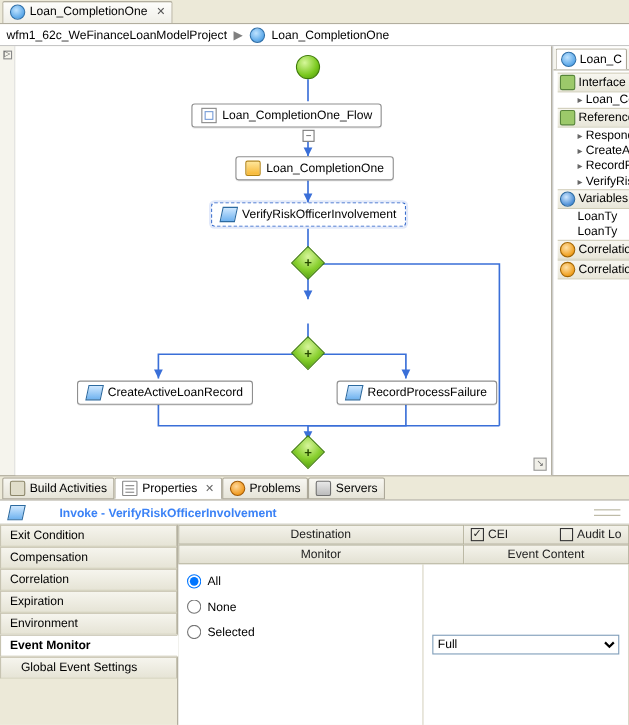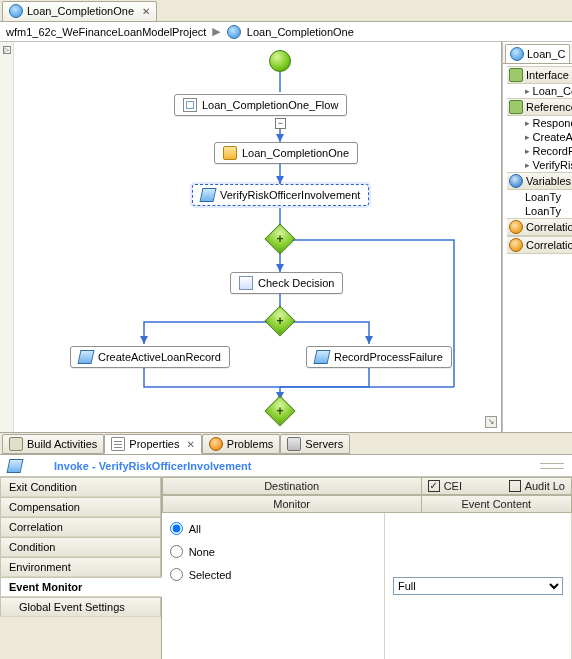--- a/index.html
+++ b/index.html
@@ -160,24 +160,20 @@
         <span>Loan_CompletionOne</span>
       </div>
 
       <div class="node selected" style="left:178px; top:142px;">
         <span class="ic ic-invoke"></span>
         <span>VerifyRiskOfficerInvolvement</span>
       </div>
 
       <div class="plus-diamond" style="left:255px; top:186px;"></div>
 
-      <div class="node" style="left:216px; top:230px;">
-        <span class="ic ic-decision"></span>
-        <span>Check Decision</span>
-      </div>
 
       <div class="plus-diamond" style="left:255px; top:268px;"></div>
 
       <div class="node" style="left:56px; top:304px;">
         <span class="ic ic-invoke"></span>
         <span>CreateActiveLoanRecord</span>
       </div>
 
       <div class="node" style="left:292px; top:304px;">
         <span class="ic ic-invoke"></span>
@@ -277,21 +273,21 @@
     <span class="title">
       <span>Invoke - </span><span>VerifyRiskOfficerInvolvement</span>
     </span>
     <span class="handle"></span>
   </div>
   <div class="props-body">
     <div class="props-tabs">
       <div class="props-tab">Exit Condition</div>
       <div class="props-tab">Compensation</div>
       <div class="props-tab">Correlation</div>
-      <div class="props-tab">Condition</div>
+      <div class="props-tab">Expiration</div>
       <div class="props-tab">Environment</div>
       <div class="props-tab active">Event Monitor</div>
       <div class="props-tab sub">Global Event Settings</div>
     </div>
     <div class="props-content">
       <div class="grid-head-row">
         <div class="grid-head" style="width:260px; justify-content:space-between; padding:0 6px;">
           <span style="flex:1; text-align:center;">Destination</span>
         </div>
         <div class="grid-head" style="flex:1;">

